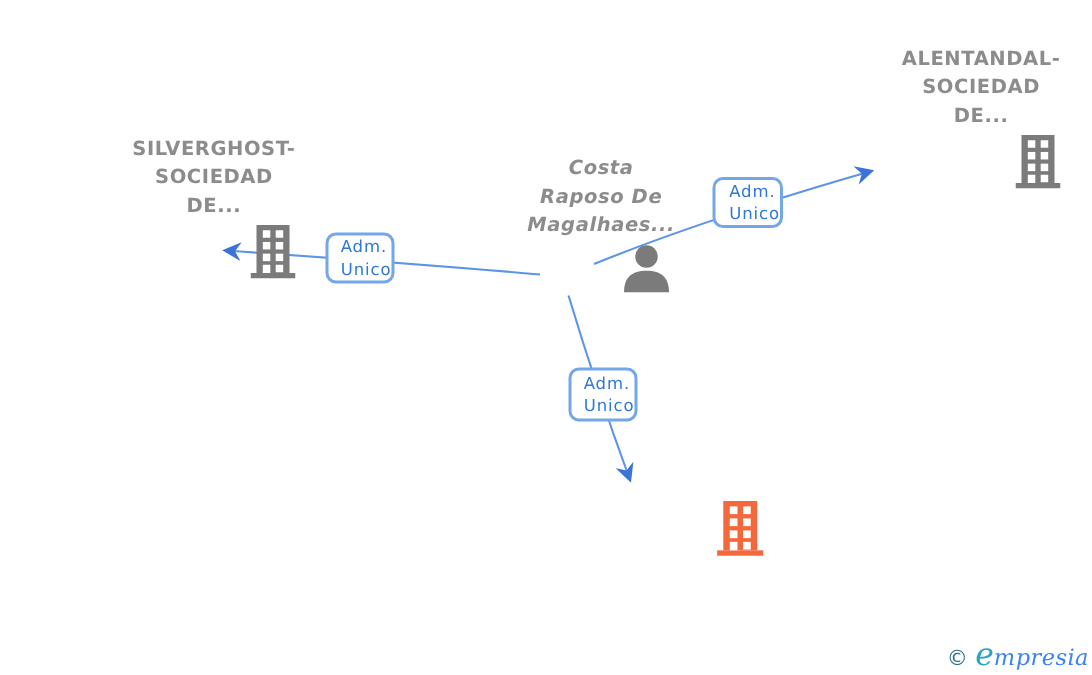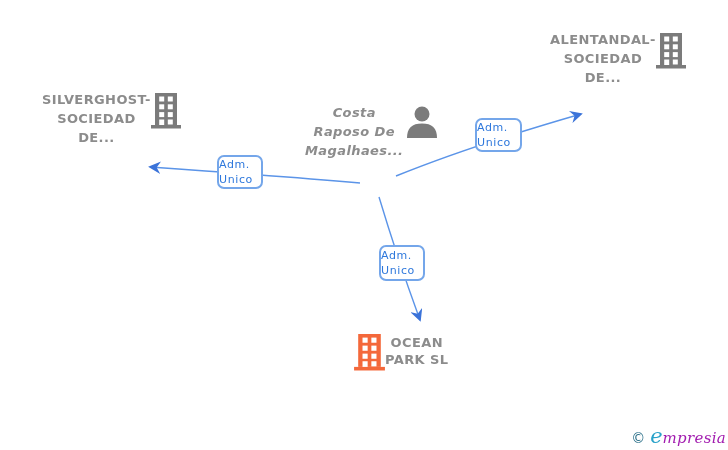--- a/index.html
+++ b/index.html
@@ -15,22 +15,22 @@
     z-index: 1;
   }
   .edge-line {
     fill: none;
     stroke: #5b94e8;
     stroke-width: 1.4;
   }
   .node {
     position: absolute;
     display: flex;
-    flex-direction: row;
-    align-items: flex-start;
+    flex-direction: column;
+    align-items: flex-end;
     text-align: center;
     z-index: 2;
     cursor: pointer;
   }
   .node-label {
     white-space: pre-line;
     font-size: 13px;
     font-weight: bold;
     line-height: 19px;
     letter-spacing: 0.4px;
@@ -40,21 +40,21 @@
   .node .icon-wrap { margin-top: 3px; line-height: 0; }
   .node.icon-first .icon-wrap { margin-top: 0; margin-bottom: 4px; }
   .edge-box {
     position: absolute;
     background: #ffffff;
     border: 2px solid #74a6ea;
     border-radius: 7px;
     z-index: 3;
     display: flex;
     align-items: center;
-    justify-content: flex-start;
+    justify-content: flex-end;
     cursor: pointer;
   }
   .edge-box-label {
     white-space: pre-line;
     font-size: 11px;
     line-height: 15px;
     letter-spacing: 0.6px;
     color: #2e78dc;
     text-align: left;
   }
@@ -74,21 +74,21 @@
     font-size: 14px;
     margin-right: 5px;
     font-family: "DejaVu Sans", sans-serif;
   }
   #watermark .brand-e {
     color: #2aa2c9;
     font-size: 21px;
     font-style: italic;
   }
   #watermark .brand-rest {
-    color: #a21caf;
+    color: #3b82f6;
     font-size: 15px;
     font-style: italic;
     letter-spacing: 0.3px;
   }
 </style>
 </head>
 <body>
 
 <svg id="connector-layer" viewBox="0 0 728 450" xmlns="http://www.w3.org/2000/svg">
   <defs>
@@ -161,22 +161,20 @@
       <rect x="8.2" y="3.5" width="5" height="5" fill="#ffffff"></rect>
       <rect x="16.8" y="3.5" width="5" height="5" fill="#ffffff"></rect>
       <rect x="8.2" y="11.3" width="5" height="5" fill="#ffffff"></rect>
       <rect x="16.8" y="11.3" width="5" height="5" fill="#ffffff"></rect>
       <rect x="8.2" y="19.1" width="5" height="5" fill="#ffffff"></rect>
       <rect x="16.8" y="19.1" width="5" height="5" fill="#ffffff"></rect>
       <rect x="8.2" y="26.5" width="5" height="5.5" fill="#ffffff"></rect>
       <rect x="16.8" y="26.5" width="5" height="5" fill="#ffffff"></rect>
     </svg>
   </div>
-  <div class="node-label two-line">OCEAN
-PARK SL</div>
 </div>
 
 <div class="edge-box" style="left:217px; top:155px; width:42px; height:30px;">
   <div class="edge-box-label">Adm.
 Unico</div>
 </div>
 
 <div class="edge-box" style="left:475px; top:118px; width:43px; height:30px;">
   <div class="edge-box-label">Adm.
 Unico</div>

